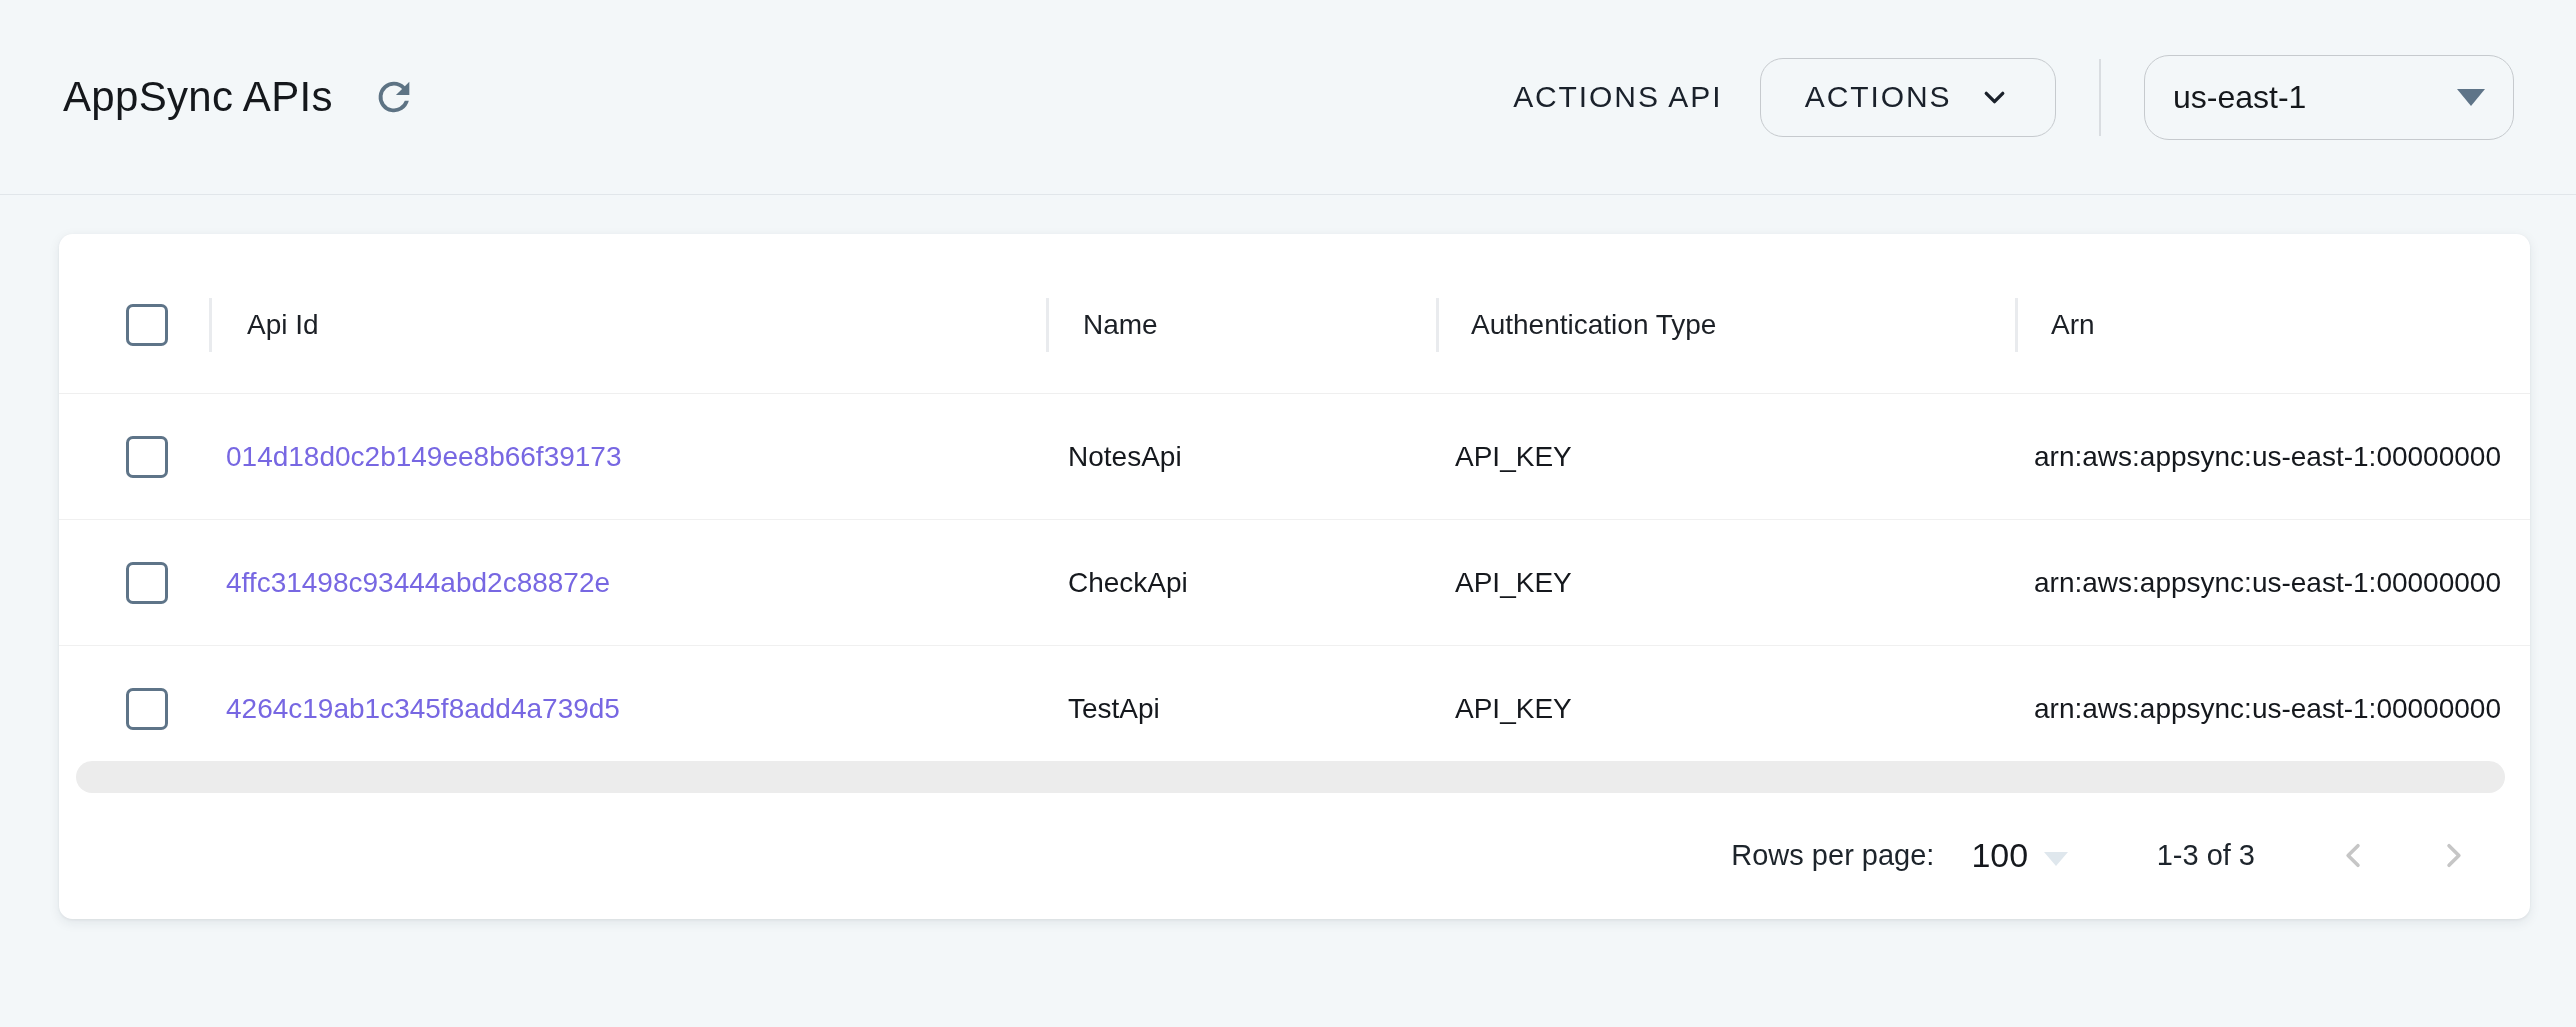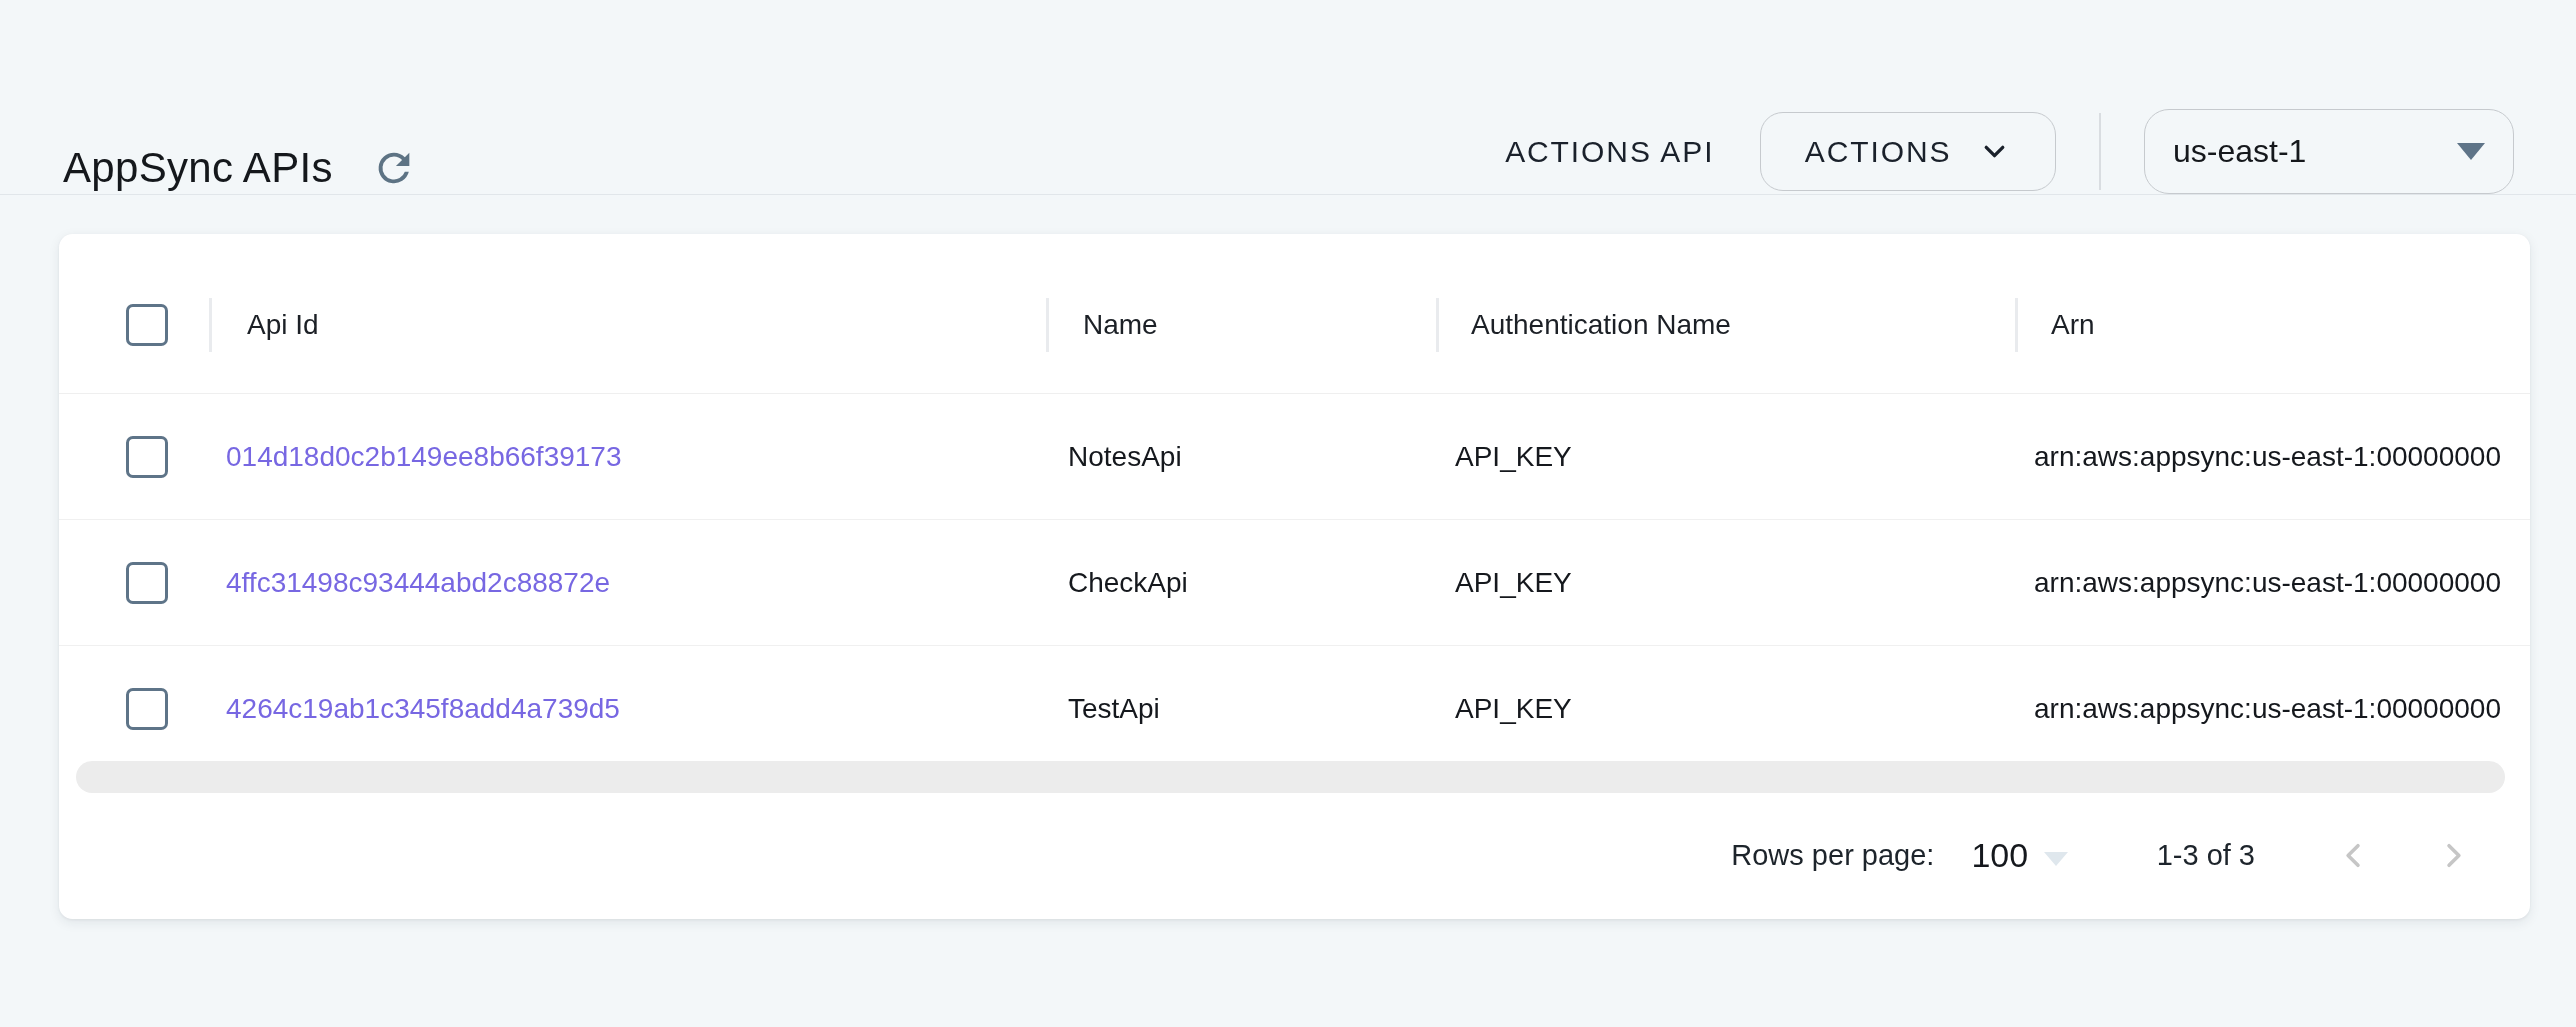--- a/index.html
+++ b/index.html
@@ -8,34 +8,34 @@
     background:#f3f7f9;
     font-family:"Liberation Sans", sans-serif;
     color:#15181d;
   }
 
   
   .topbar {
     height:195px;
     border-bottom:1.9px solid #e1e6ea;
     display:flex;
-    align-items:flex-end;
+    align-items:center;
   }
   .title-wrap { display:flex; align-items:center; margin-left:63px; gap:35px; }
   .page-title { font-size:42px; font-weight:400; color:#15181c; letter-spacing:0.3px; }
   .refresh-btn { width:52px; height:52px; display:flex; align-items:center; justify-content:center; cursor:pointer; }
 
   .top-right { margin-left:auto; display:flex; align-items:center; margin-right:62px; }
   .create-btn {
     font-size:30px; font-weight:500; letter-spacing:1.9px; color:#1a212b;
     padding:21px 9.7px; cursor:pointer; background:none; border:none;
     font-family:"Liberation Sans", sans-serif;
   }
   .actions-btn {
-    margin-left:36px; width:296px; height:79px;
+    margin-left:28px; width:296px; height:79px;
     border:1.9px solid #c6cace; border-radius:23px; background:transparent;
     display:flex; align-items:center; justify-content:center; gap:27px;
     font-size:30px; font-weight:500; letter-spacing:1.9px; color:#1a212b;
     cursor:pointer; font-family:"Liberation Sans", sans-serif;
   }
   .vdivider { width:1.9px; height:77px; background:#d9dde1; margin:0 43px; }
   .region-select {
     width:370px; height:85px;
     border:1.9px solid #c6cace; border-radius:25px; background:transparent;
     display:flex; align-items:center; padding:0 28px;
@@ -154,21 +154,21 @@
 
 <div class="card">
 
   <div class="thead">
     <span class="cb"></span>
     <span class="vsep s1"></span>
     <span class="cell col-apiid-h">Api Id</span>
     <span class="vsep s2"></span>
     <span class="cell col-name-h">Name</span>
     <span class="vsep s3"></span>
-    <span class="cell col-auth-h">Authentication Name</span>
+    <span class="cell col-auth-h">Authentication Type</span>
     <span class="vsep s4"></span>
     <span class="cell col-arn-h">Arn</span>
   </div>
 
   <div class="trow">
     <span class="cb"></span>
     <a class="cell col-apiid link">014d18d0c2b149ee8b66f39173</a>
     <span class="cell col-name">NotesApi</span>
     <span class="cell col-auth">API_KEY</span>
     <span class="cell col-arn">arn:aws:appsync:us-east-1:00000000</span>

